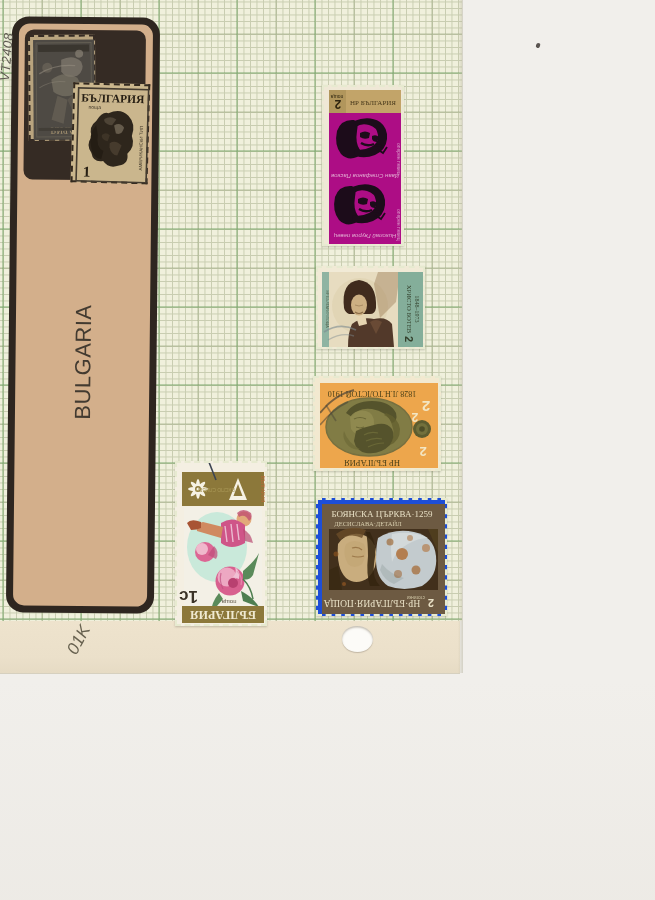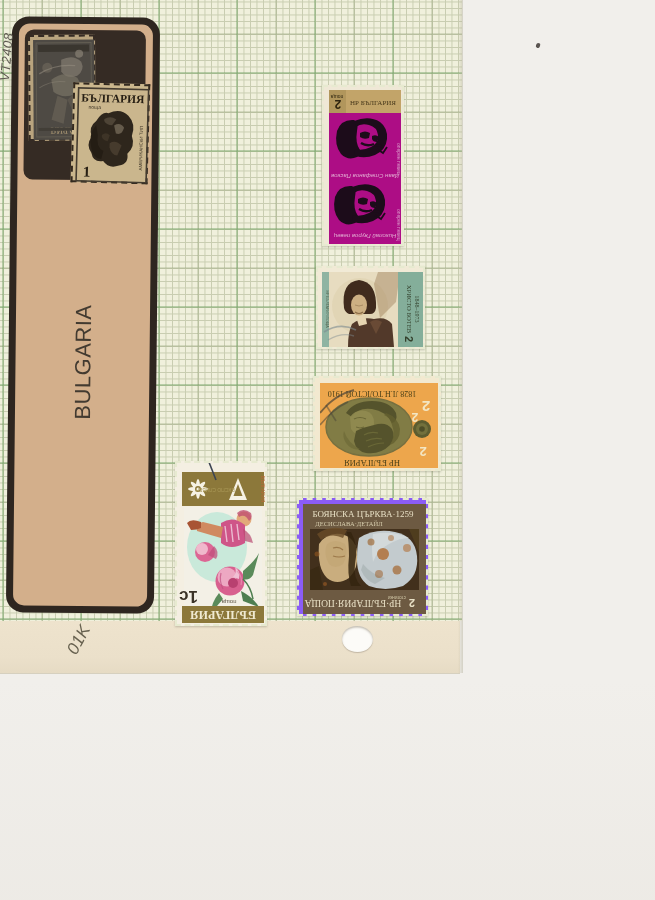--- a/index.html
+++ b/index.html
@@ -261,21 +261,21 @@
     <text x="21" y="140" font-size="17" font-weight="bold" fill="#3a3226" transform="rotate(180 21 134)">1с</text>
     <text x="52" y="141" font-size="6" fill="#5c5444" text-anchor="middle" transform="rotate(180 52 139)">поща</text>
 
     <rect x="5" y="143" width="82" height="17" fill="#8c783a"></rect>
     <text x="46" y="157" font-size="12" font-weight="bold" fill="#f0ead2" text-anchor="middle" font-family="Liberation Serif" transform="rotate(180 46 152.5)">БЪЛГАРИЯ</text>
 
     <path d="M30 -6 L39 17" stroke="#3c4452" stroke-width="1.6" fill="none"></path>
   </svg>
 </div>
 
-<div class="abs" style="left:297px;top:498px;width:131px;height:118px;background:#8b5cf6;box-sizing:border-box;border:2px dashed #e7ead0;box-shadow:0 1px 2px rgba(90,90,70,0.3);text-decoration:underline;">
+<div class="abs" style="left:316px;top:498px;width:131px;height:118px;background:#1d4ed8;box-sizing:border-box;border:2px dashed #e7ead0;box-shadow:0 1px 2px rgba(90,90,70,0.3);text-decoration:underline;">
   <div class="abs" style="left:4px;top:4px;width:123px;height:110px;background:#6d5a42;"></div>
   <svg class="abs" style="left:4px;top:4px;" width="123" height="110" viewBox="0 0 123 110">
     <text x="60" y="13" font-size="9" fill="#e8e0c5" text-anchor="middle" font-family="Liberation Serif">БОЯНСКА ЦЪРКВА·1259</text>
     <text x="46" y="22" font-size="6.5" fill="#d5cbab" text-anchor="middle" font-family="Liberation Serif">ДЕСИСЛАВА·ДЕТАЙЛ</text>
 
     <rect x="7" y="25" width="109" height="61" fill="#42301c"></rect>
 
     <path d="M16 40 Q24 28 38 30 Q52 33 54 48 Q56 64 46 74 Q34 82 24 74 Q14 64 16 40 Z" fill="#c9ad7e"></path>
     <path d="M24 40 Q32 34 42 40 Q46 50 40 60 Q32 66 26 60 Q20 50 24 40 Z" fill="#c3a675" opacity="0.8"></path>
     <path d="M30 44 Q36 42 40 46 M30 52 Q36 54 42 52" stroke="#8a6436" stroke-width="1.2" fill="none" opacity="0.7"></path>

